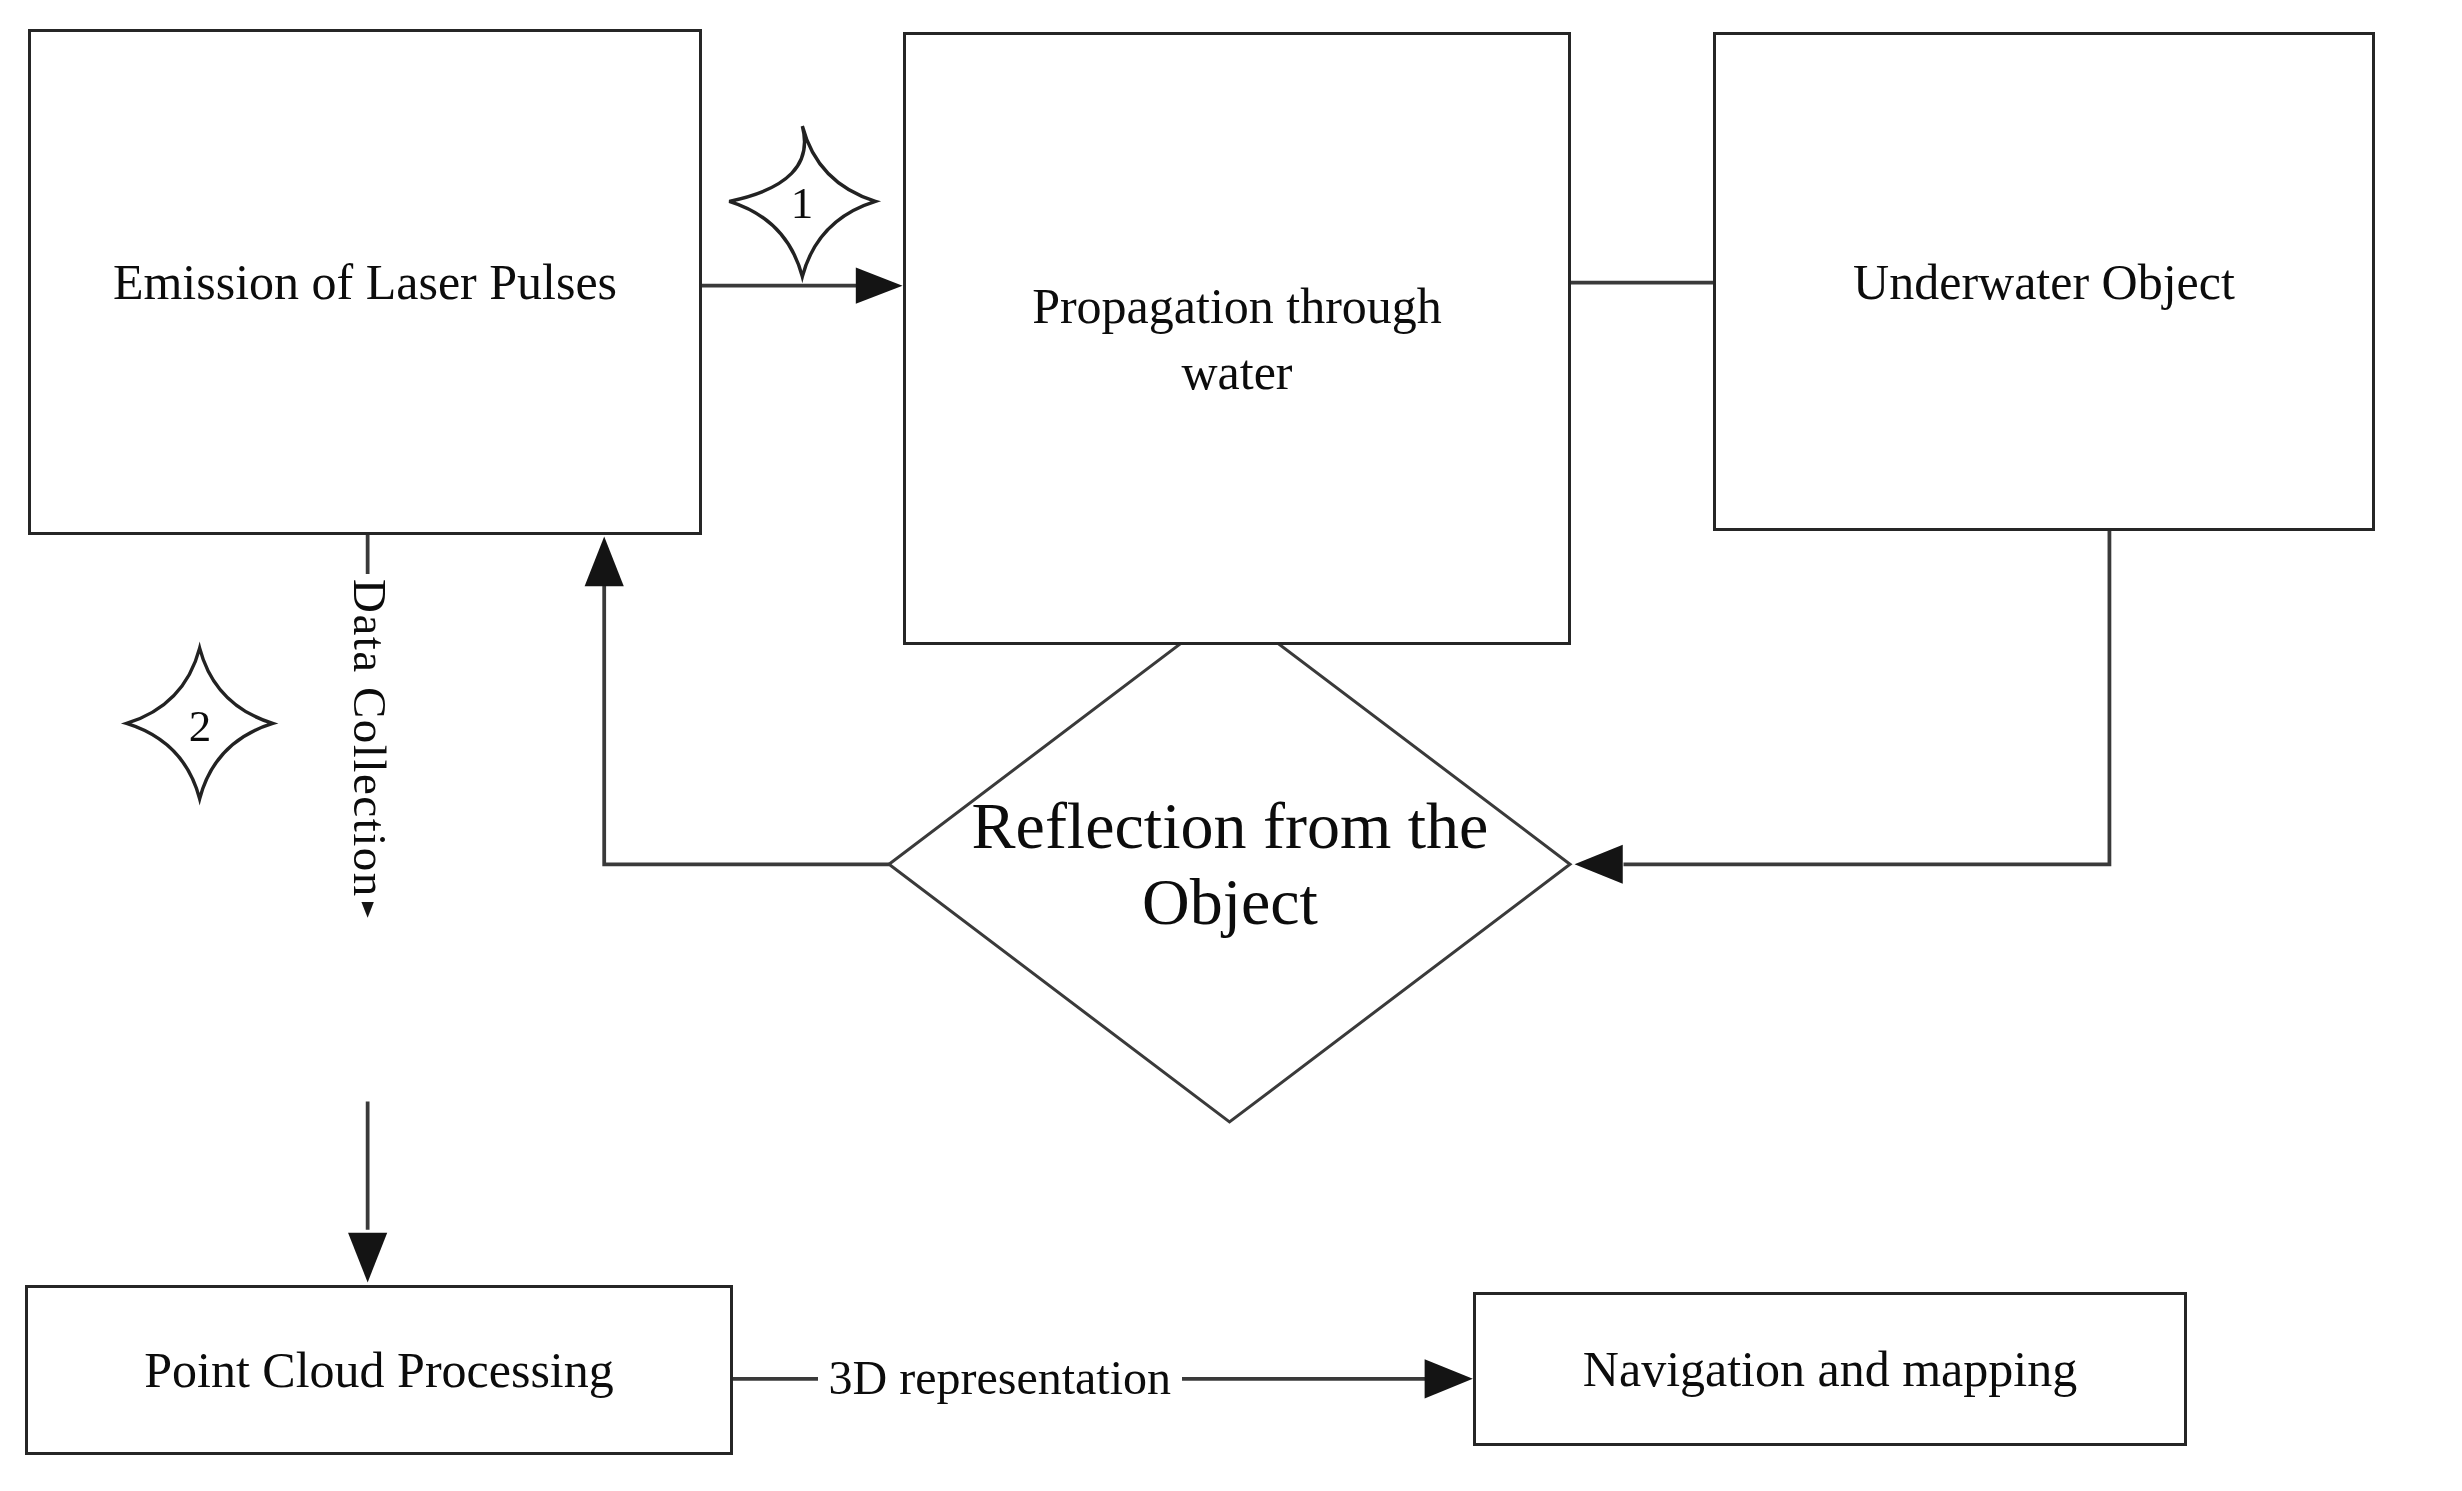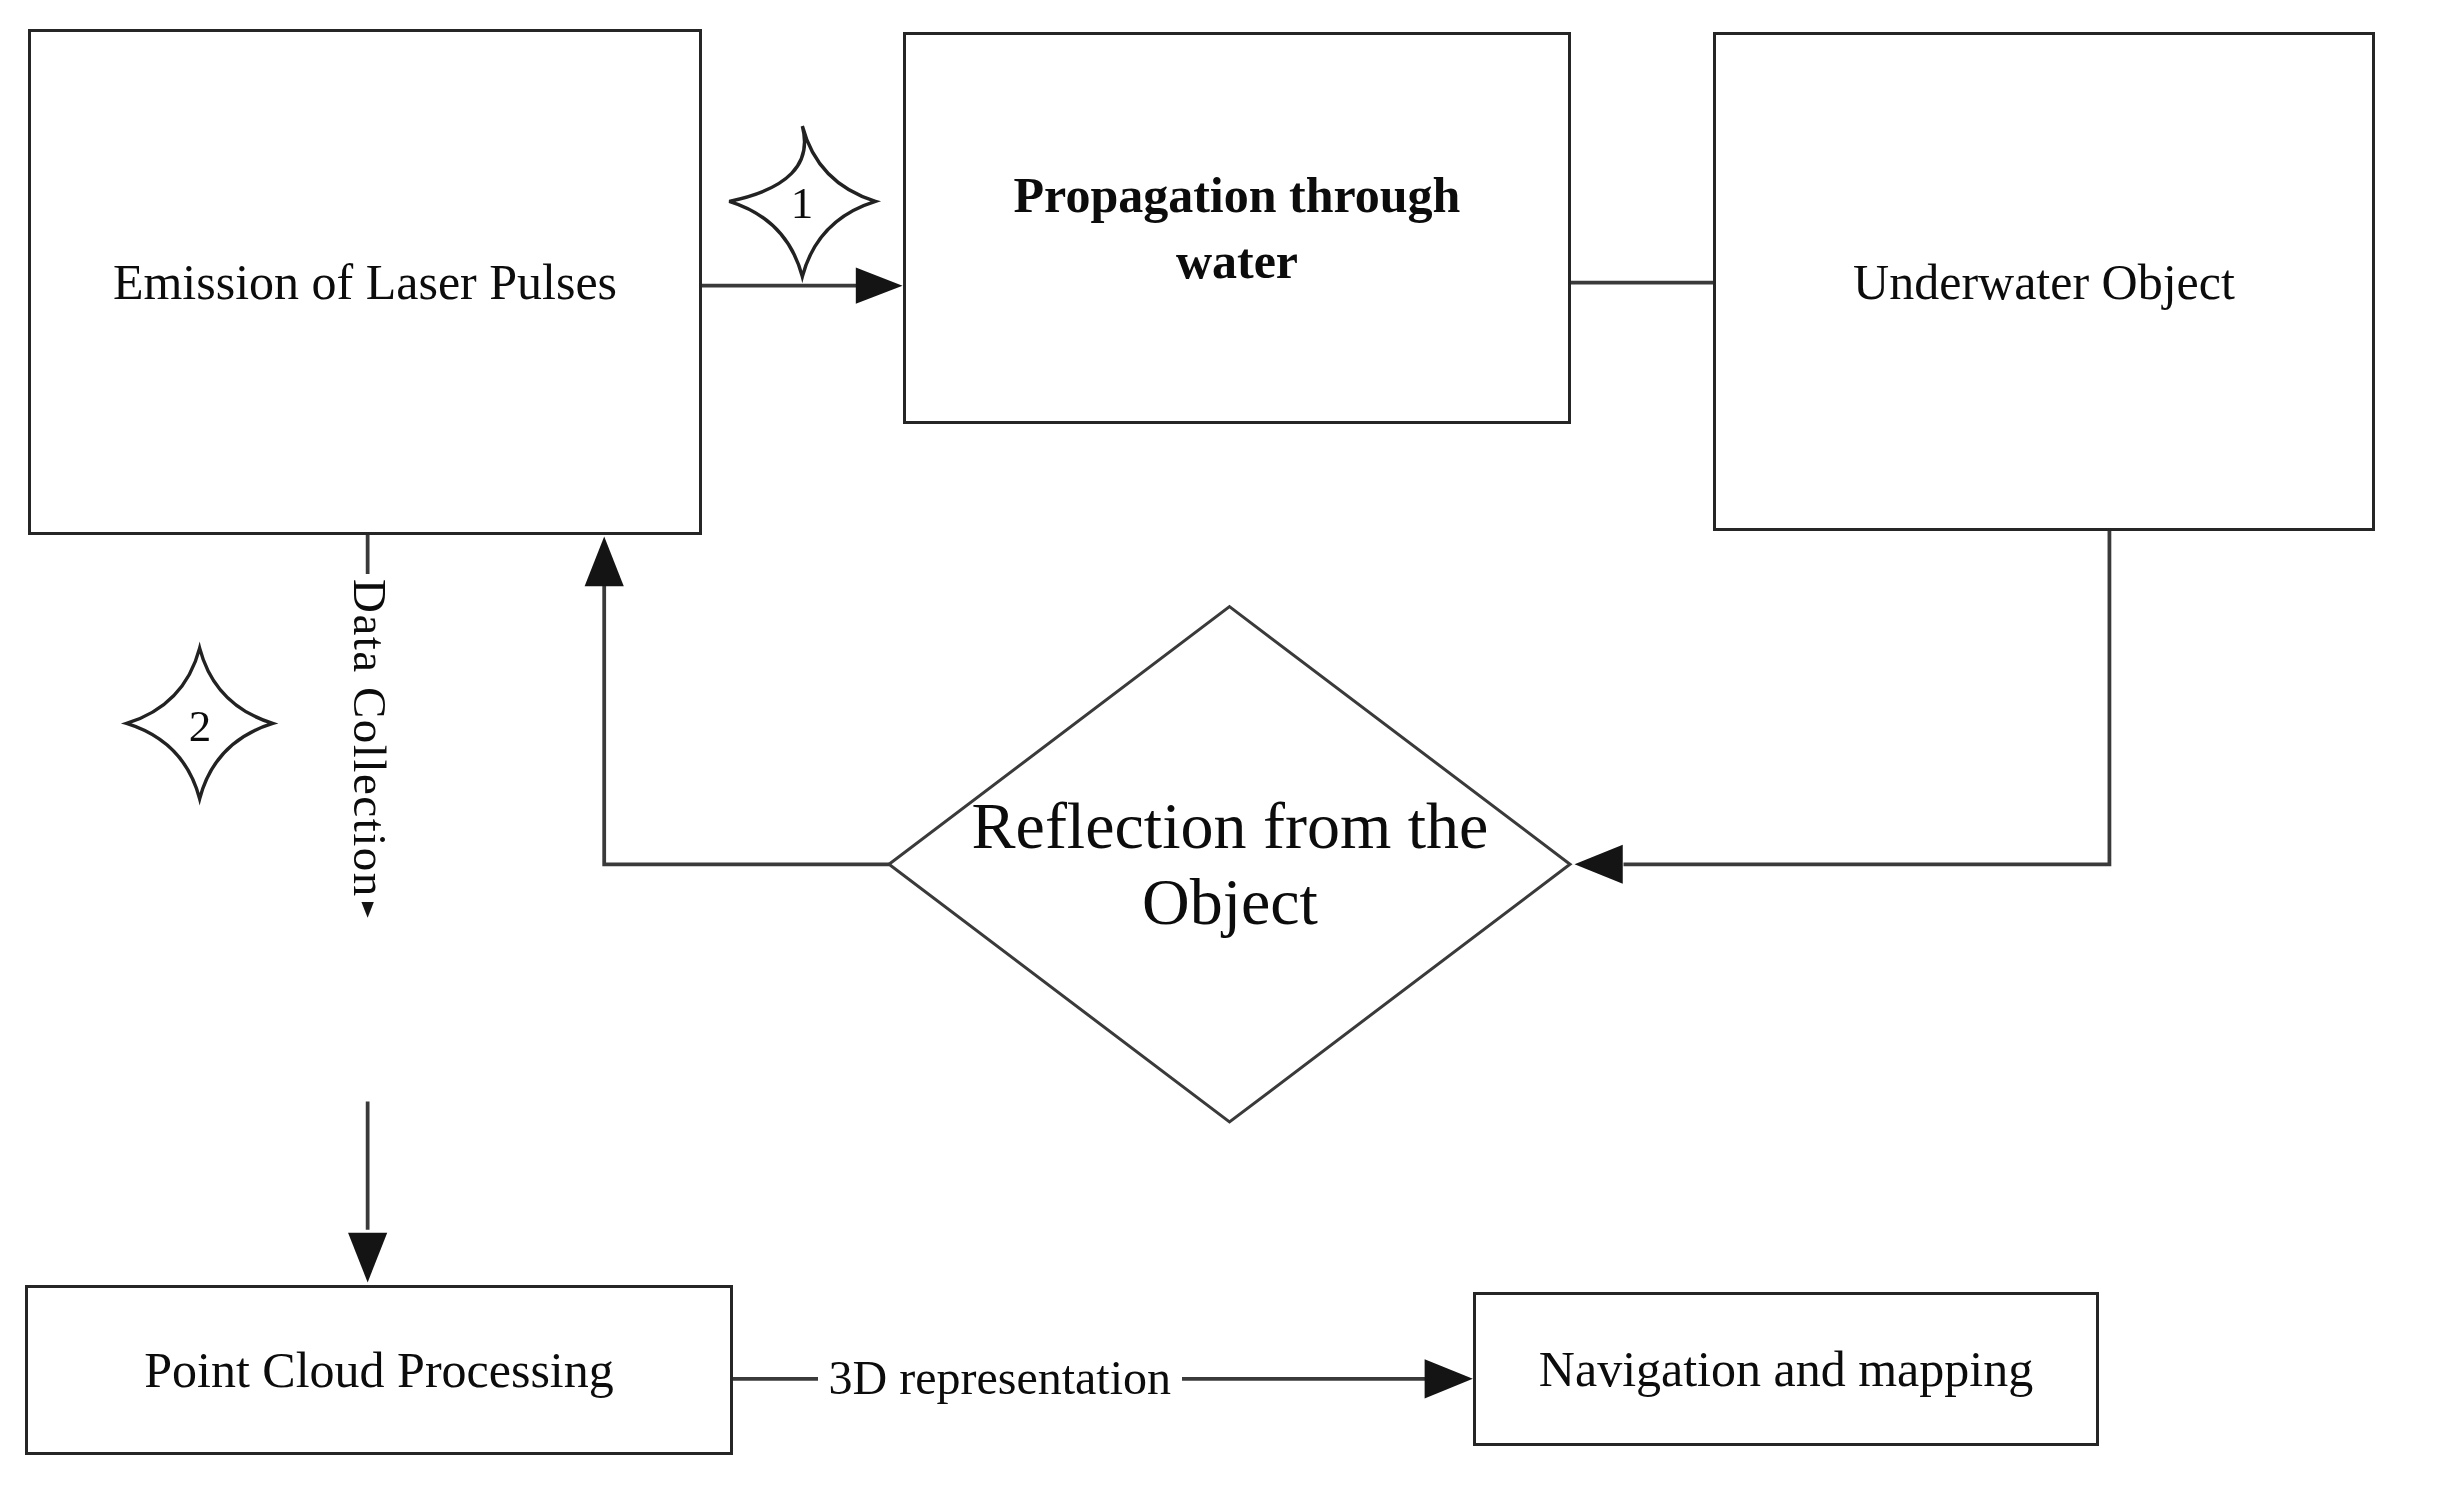--- a/index.html
+++ b/index.html
@@ -97,36 +97,36 @@
     <polygon points="1632,805 2084,1147 1632,1489 1180,1147" fill="#ffffff" stroke="#3a3a3a" stroke-width="4"></polygon>
 
     <path d="M1065,167 Q1085,243 1162,267 Q1085,291 1065,367 Q1045,291 968,267 Q1085,243 1065,167 Z" transform="translate(0,0)" fill="#ffffff" stroke="#222222" stroke-width="4.5"></path>
     <path d="M 265 860 Q 285 936 362 960 Q 285 984 265 1060 Q 245 984 168 960 Q 245 936 265 860 Z" fill="#ffffff" stroke="#222222" stroke-width="4.5"></path>
   </svg>
 
   <div class="node" style="left:28px;top:29px;width:674px;height:506px;">
     <span class="inner">Emission of Laser Pulses</span>
   </div>
 
-  <div class="node" style="left:903px;top:32px;width:668px;height:392px;font-weight:bold;">
+  <div class="node" style="left:903px;top:32px;width:668px;height:613px;">
     <span class="inner" style="max-width:482px;">Propagation through water</span>
   </div>
 
   <div class="node" style="left:1713px;top:32px;width:662px;height:499px;">
     <span class="inner">Underwater Object</span>
   </div>
 
   <div class="diamond-label" style="left:893px;top:827px;width:674px;height:74px;">Reflection from the Object</div>
 
 
   <div class="node" style="left:25px;top:1285px;width:708px;height:170px;">
     <span class="inner">Point Cloud Processing</span>
   </div>
 
-  <div class="node" style="left:1473px;top:1292px;width:626px;height:154px;">
+  <div class="node" style="left:1473px;top:1292px;width:714px;height:154px;">
     <span class="inner">Navigation and mapping</span>
   </div>
 
   <div class="edge-label lbl-datacol" style="left:341px;top:574px;">Data Collection</div>
 
 
   <div class="edge-label lbl-3d" style="left:818px;top:1343px;">3D representation</div>
 
   <div class="star-num" style="left:802px;top:203px;">1</div>
 

